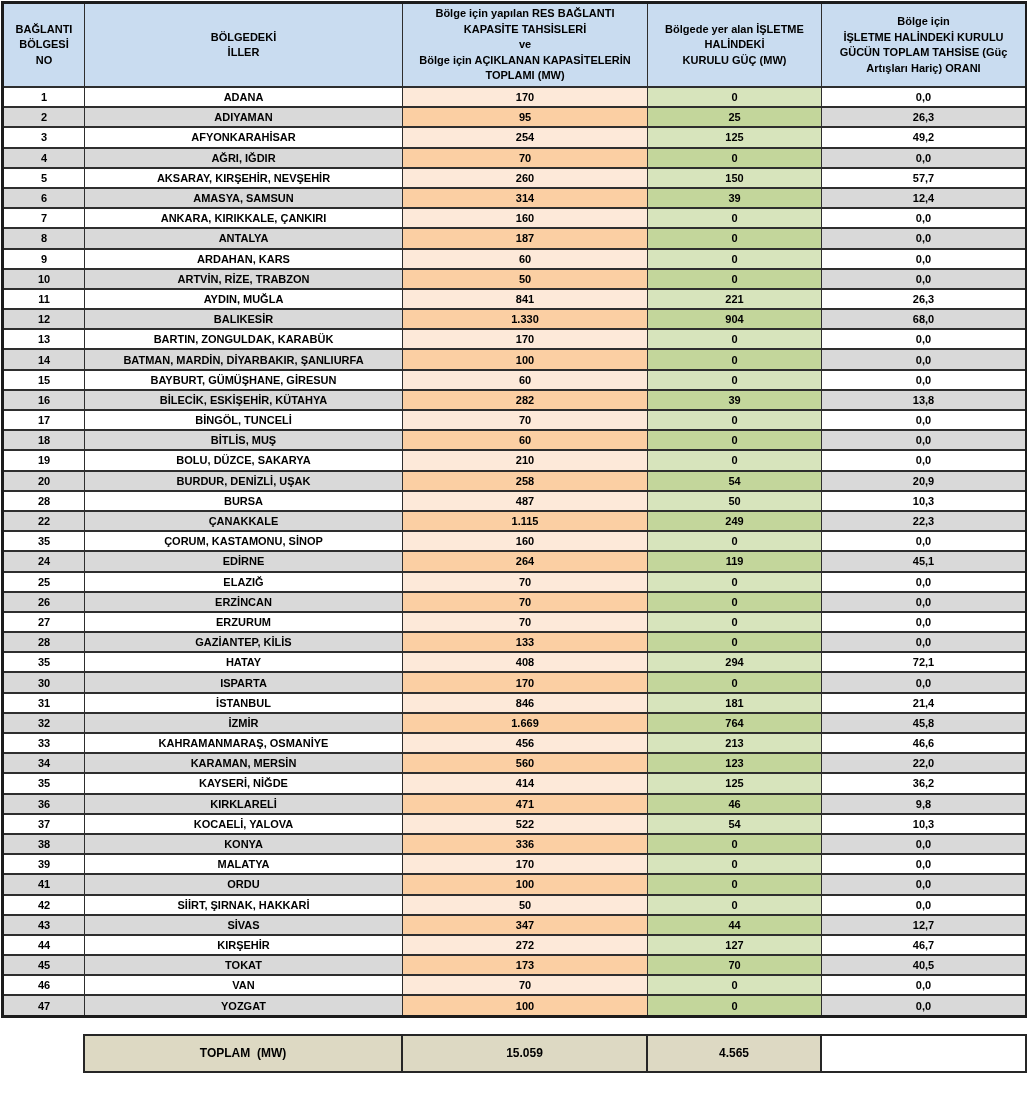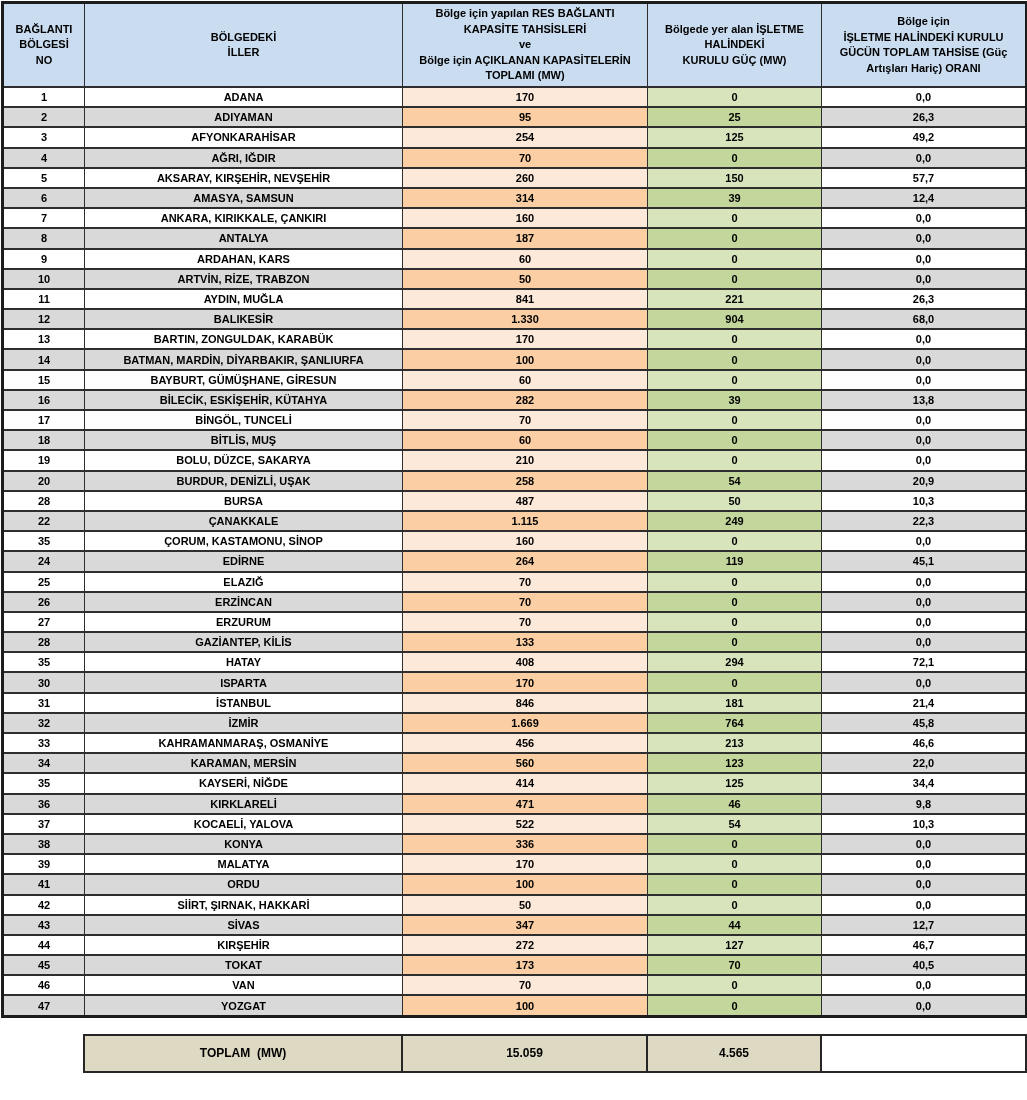--- a/index.html
+++ b/index.html
@@ -332,21 +332,21 @@
         <td class="c-plain">KARAMAN, MERSİN</td>
         <td class="c-orange">560</td>
         <td class="c-green">123</td>
         <td class="c-plain">22,0</td>
       </tr>
       <tr>
         <td class="c-plain">35</td>
         <td class="c-plain">KAYSERİ, NİĞDE</td>
         <td class="c-orange">414</td>
         <td class="c-green">125</td>
-        <td class="c-plain">34,4</td>
+        <td class="c-plain">36,2</td>
       </tr>
       <tr>
         <td class="c-plain">36</td>
         <td class="c-plain">KIRKLARELİ</td>
         <td class="c-orange">471</td>
         <td class="c-green">46</td>
         <td class="c-plain">9,8</td>
       </tr>
       <tr>
         <td class="c-plain">37</td>

